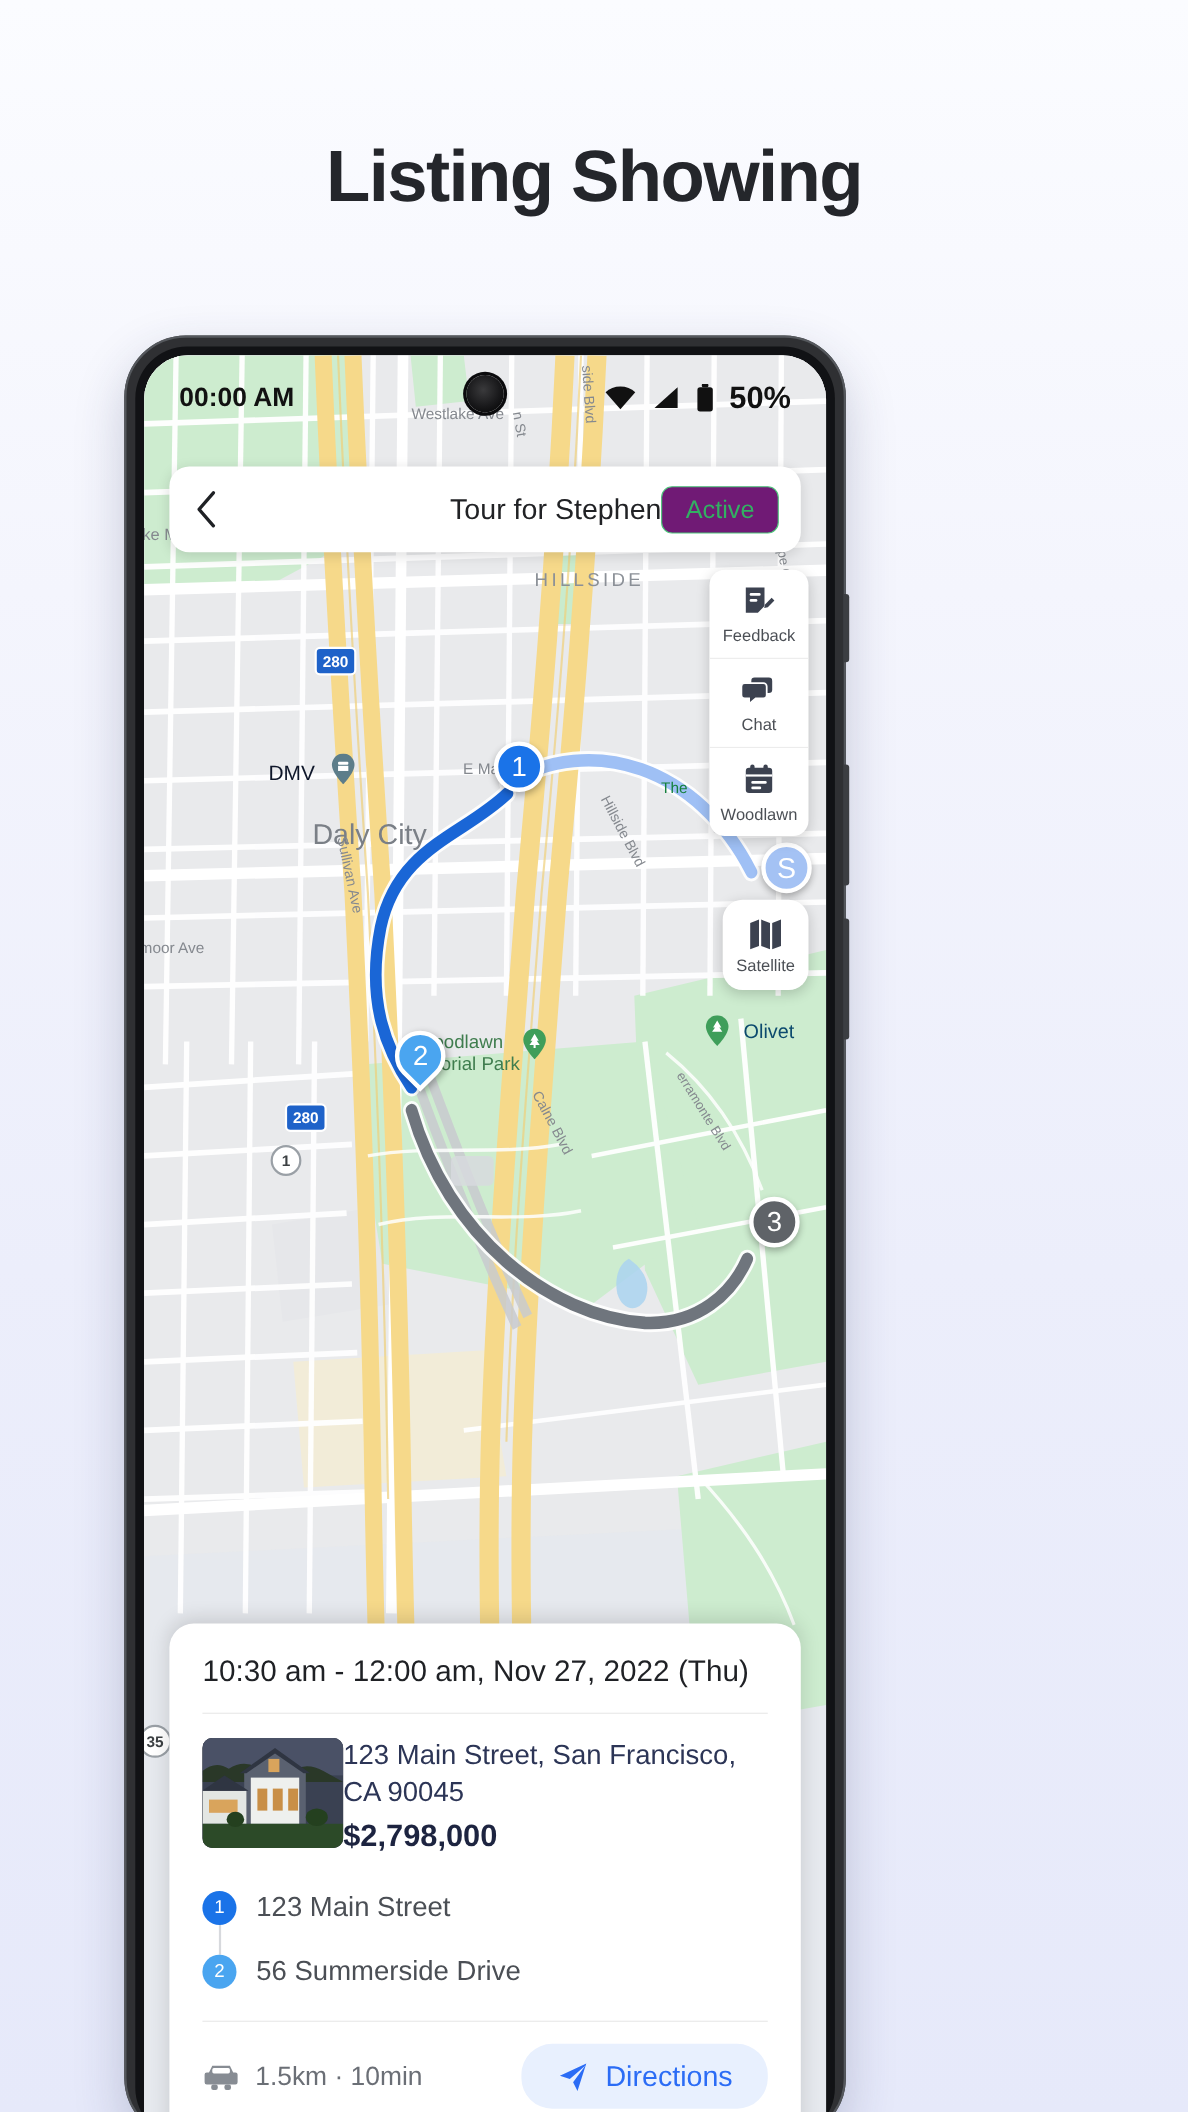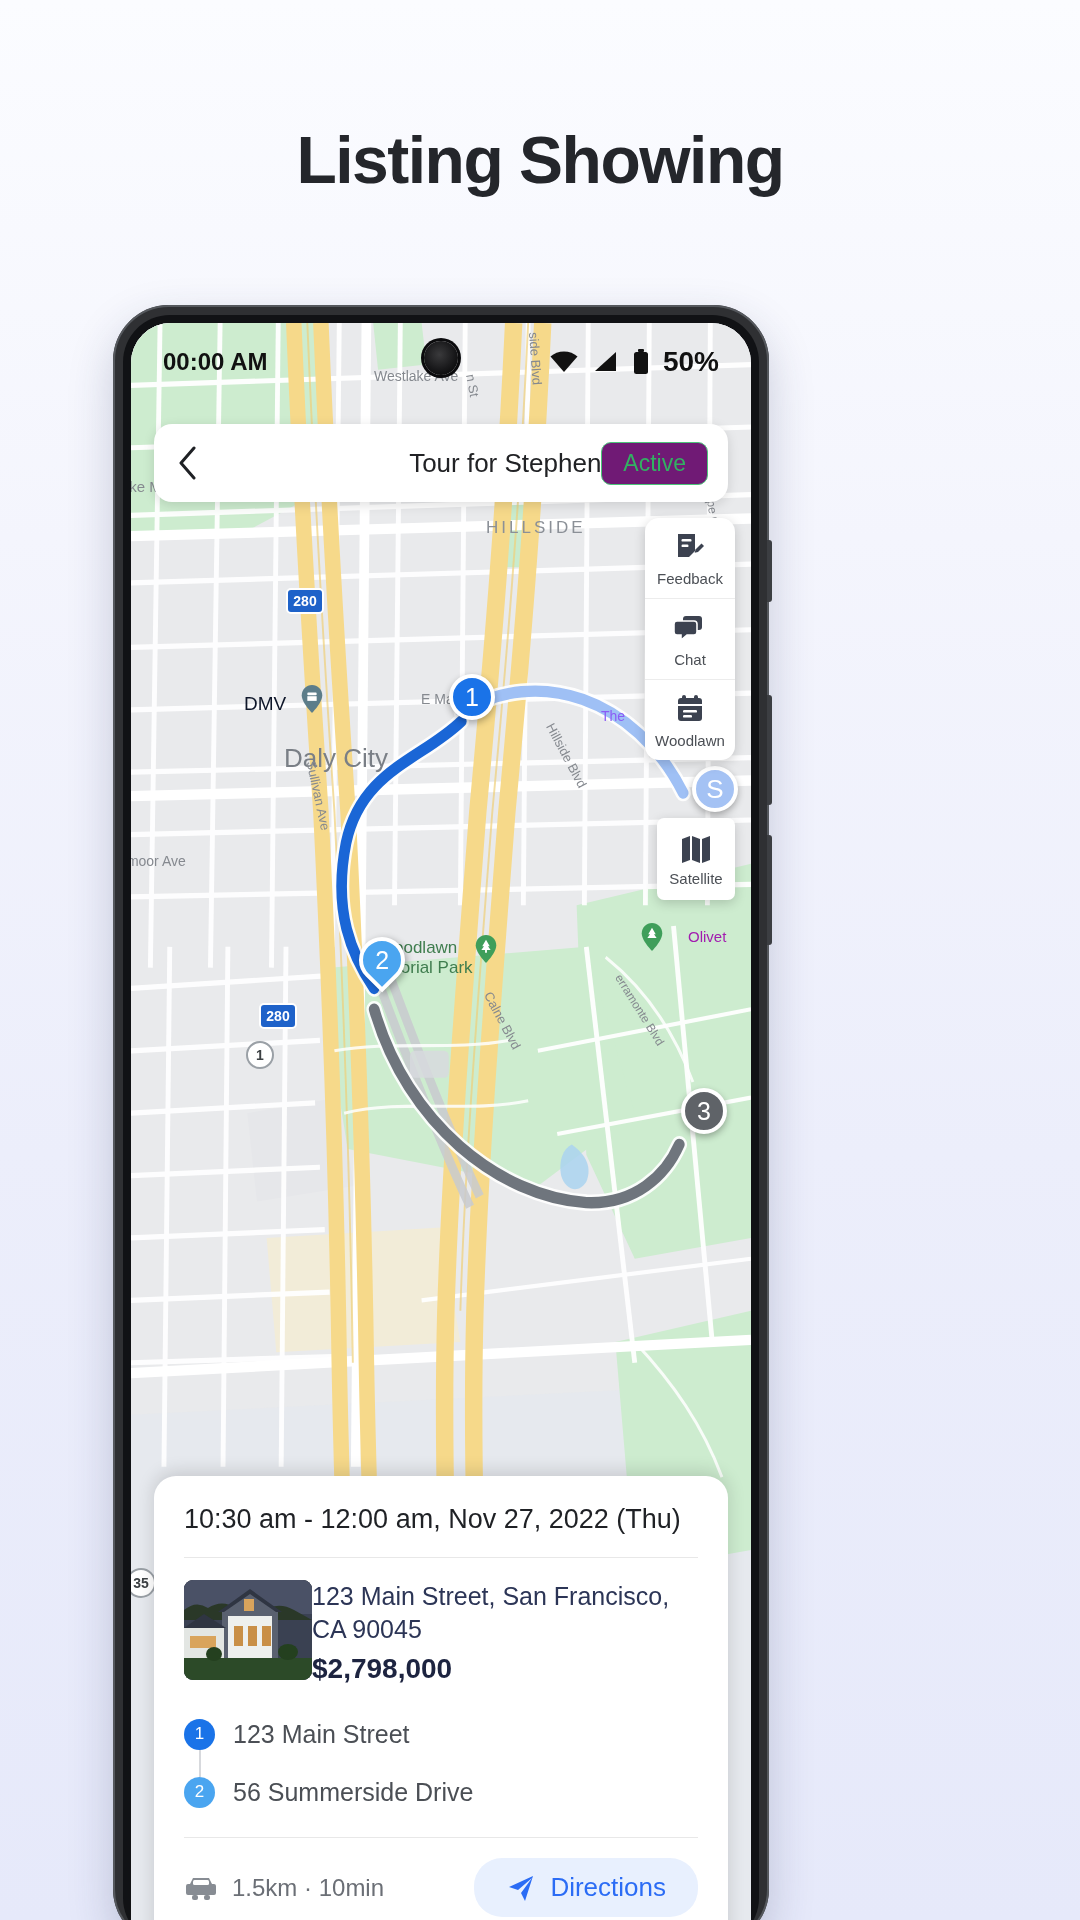--- a/index.html
+++ b/index.html
@@ -77,30 +77,30 @@
     color: #6e7277;
     white-space: nowrap;
     pointer-events: none;
   }
   .lbl-hillside { left:355px; top:195px; font-size:17px; letter-spacing:3px; color:#8b9097; }
   .lbl-daly { left:153px; top:420px; font-size:26px; color:#7a7f86; }
   .lbl-dmv  { left:113px; top:370px; font-size:19px; color:#0f172a; }
   .lbl-emarket { left:290px; top:368px; font-size:14px; color:#85898f; }
   .lbl-westlake { left:243px; top:45px; font-size:14px; color:#85898f; }
   .lbl-woodlawn { left:232px; top:615px; font-size:17px; color:#3f7d4e; text-align:center; line-height:20px;}
-  .lbl-olivet { left:545px; top:605px; font-size:15px; color:#a21caf;margin-left:12px; }
+  .lbl-olivet { left:545px; top:605px; font-size:18px; color:#0c4a6e; }
   .lbl-moraga { left:-10px; top:155px; font-size:15px; color:#85898f; }
   .lbl-tmoor { left:-8px; top:530px; font-size:14px; color:#85898f; }
   .lbl-sullivan { left:152px; top:465px; font-size:13px; color:#85898f; transform:rotate(78deg); }
   .lbl-hillsideblv { left:400px; top:425px; font-size:13px; color:#85898f; transform:rotate(62deg); }
   .lbl-calnebl { left:340px; top:690px; font-size:13px; color:#85898f; transform:rotate(62deg); }
   .lbl-serramonte { left:468px; top:680px; font-size:12px; color:#85898f; transform:rotate(58deg); }
   .lbl-nside { left:378px; top:28px; font-size:13px; color:#85898f; transform:rotate(86deg); }
   .lbl-nst { left:330px; top:55px; font-size:13px; color:#85898f; transform:rotate(80deg); }
-  .lbl-thec { left:470px; top:385px; font-size:14px; color:#8b5cf6; }
+  .lbl-thec { left:470px; top:385px; font-size:14px; color:#15803d; }
   .lbl-npa { left:560px; top:385px; font-size:14px; color:#85898f; }
   .lbl-guadalupe { left:560px; top:175px; font-size:12px; color:#85898f; transform:rotate(80deg); }
   .lbl-anblvd { left:205px; top:1245px; font-size:13px; color:#85898f; transform:rotate(75deg); }
 
   
   .shield {
     position:absolute;
     width:38px; height:26px;
     background:#fff; border:2px solid #9aa0a6; border-radius:5px;
     color:#3c4043; font-size:14px; font-weight:bold;
@@ -155,21 +155,21 @@
   }
   .action-item {
     display:flex; flex-direction:column; align-items:center; justify-content:center;
     gap:5px; padding:13px 2px 11px 2px; cursor:pointer;
   }
   .action-item + .action-item { border-top:1px solid #ececec; }
   .action-item .lab { font-size:15px; color:#4b4f55; }
 
   .satellite-btn {
     position:absolute; right:16px; top:495px;
-    width:78px; background:#fff; border-radius:7px;
+    width:78px; background:#fff; border-radius:18px;
     box-shadow:0 3px 12px rgba(0,0,0,.18);
     display:flex; flex-direction:column; align-items:center; justify-content:center;
     gap:6px; padding:16px 2px 13px 2px; z-index:22; cursor:pointer;
   }
   .satellite-btn .lab { font-size:15px; color:#4b4f55; }
 
   
   .marker {
     position:absolute; z-index:18;
     display:flex; align-items:center; justify-content:center;

